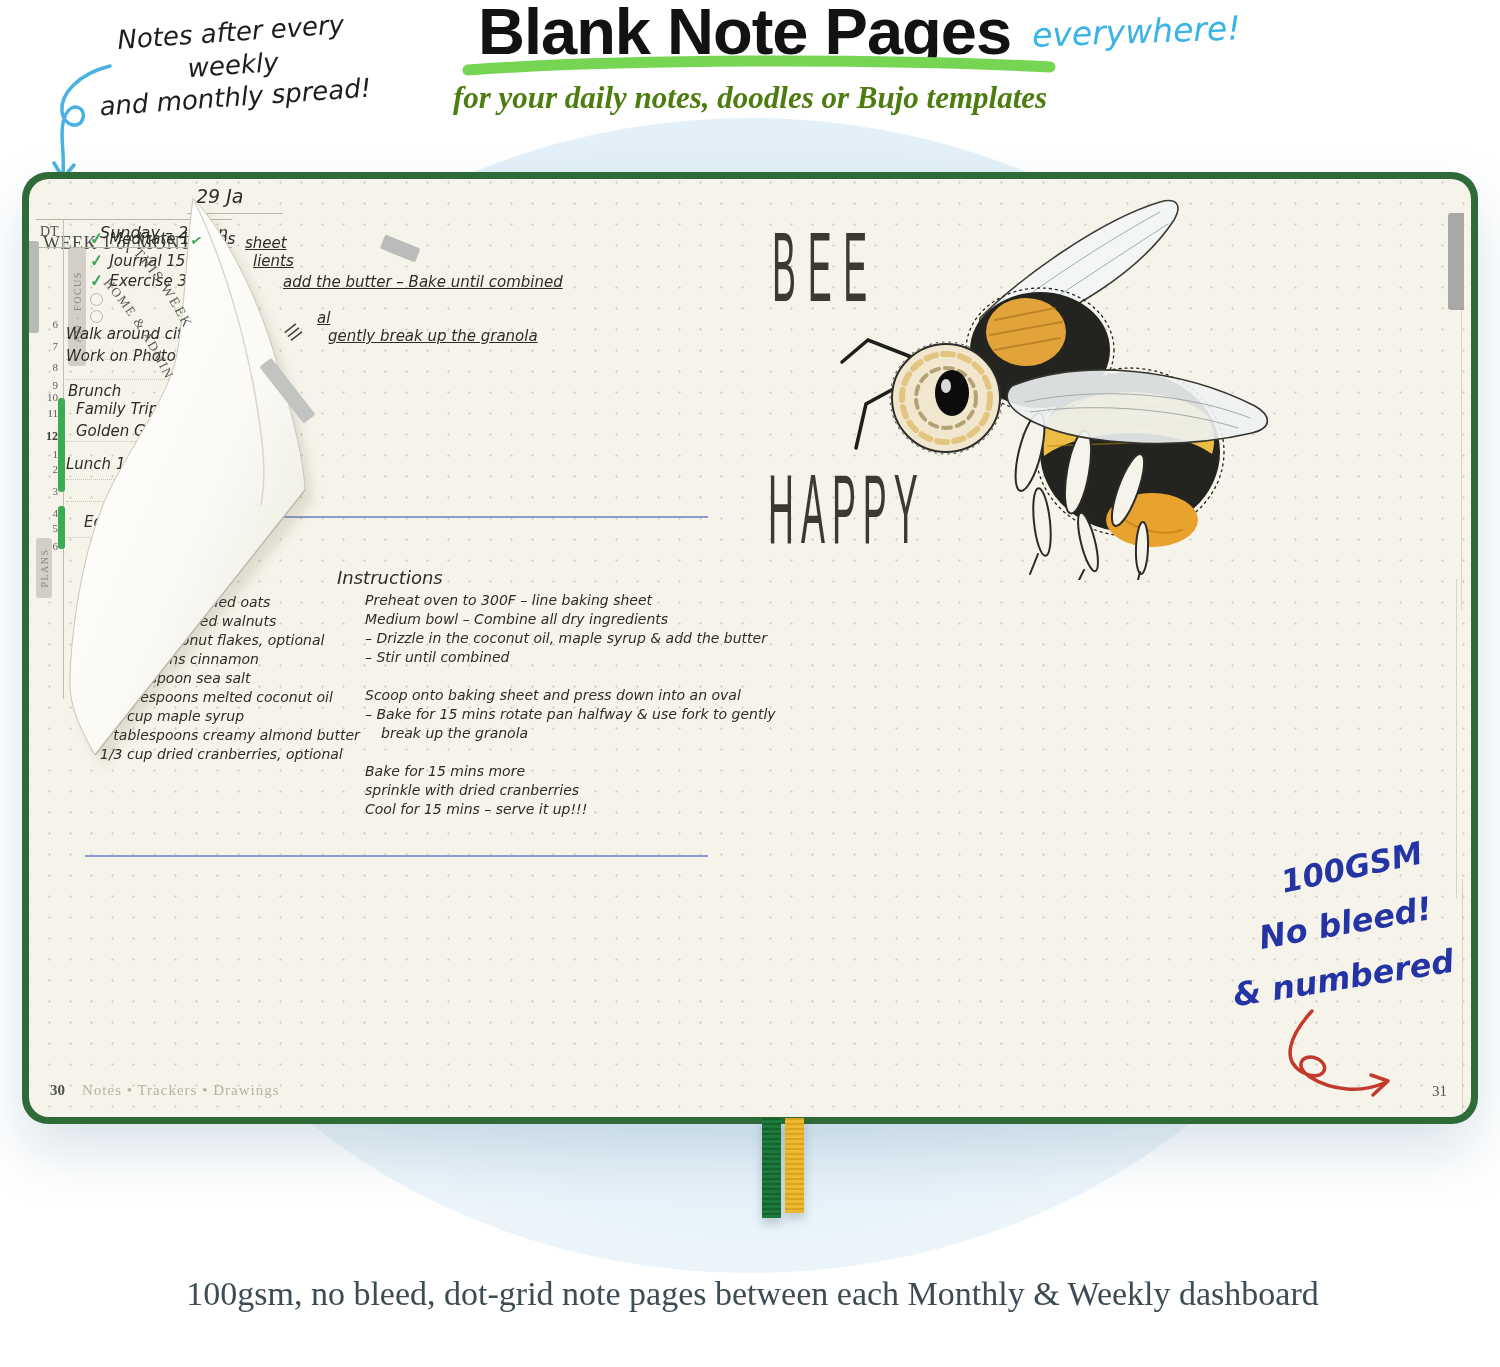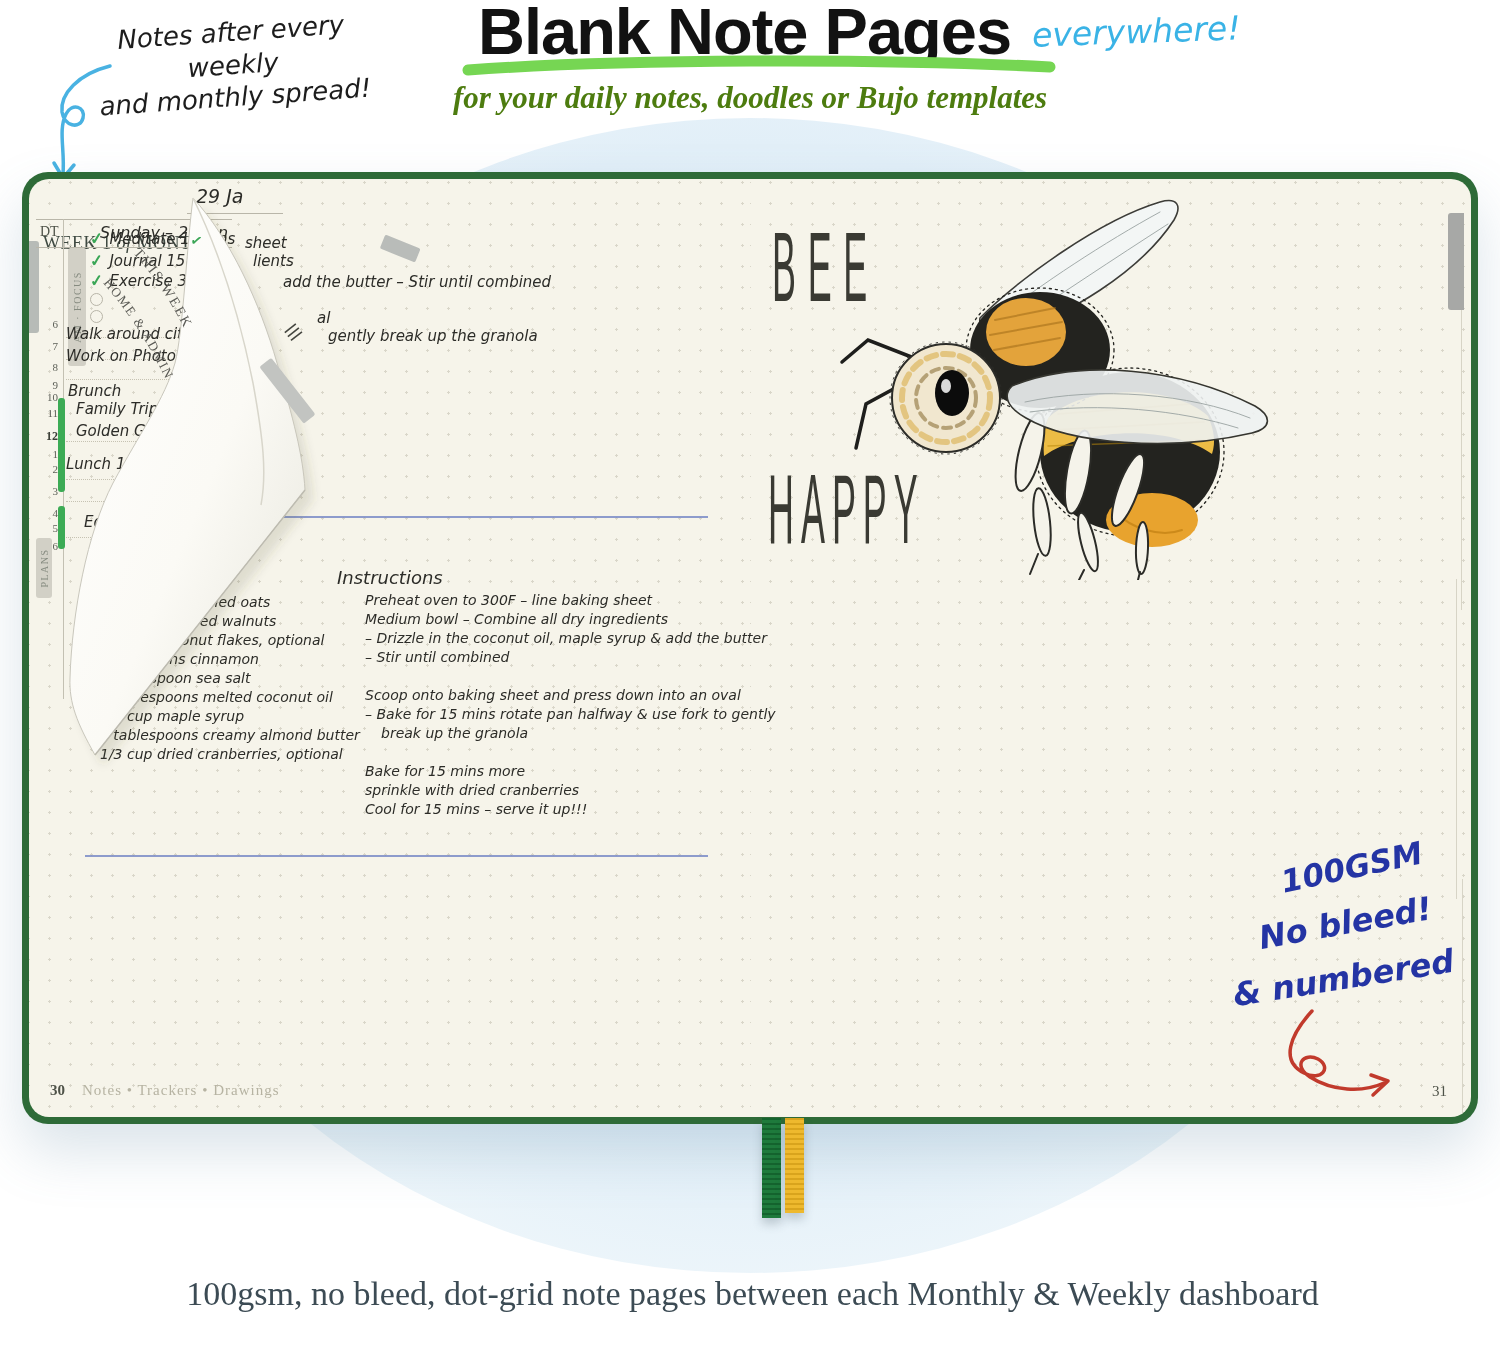--- a/index.html
+++ b/index.html
@@ -56,21 +56,21 @@
     font-family:"Liberation Serif",serif; font-size:10px; letter-spacing:1.5px; color:#868b80; }
   .hour { position:absolute; left:11px; width:18px; text-align:right; font-size:11px;
     color:#5c5f57; font-family:"Liberation Serif",serif; }
   .hour.bold { font-weight:bold; font-size:12px; color:#3c3f38; }
   .gbar { position:absolute; left:29px; width:7px; background:#3cab55; border-radius:3px; }
   .habit { position:absolute; display:flex; align-items:center; gap:6px; }
   .check { color:#3aa656; font-weight:bold; font-size:16px; transform:rotate(-6deg); }
   .circle { width:13px; height:13px; border:1.5px solid #b8b5a8; border-radius:50%;
     position:absolute; left:61px; }
   .entry { position:absolute; font-size:15px; }
-  .peek { position:absolute; font-size:15px; }
+  .peek { position:absolute; font-size:15px;text-decoration:underline; }
 
   
   .rec-title { font-size:21px; }
   .rec-head { font-size:18px; }
   .rec-list { font-size:14px; line-height:19px; white-space:nowrap; }
   .rec-list .ind { padding-left:16px; }
   .gap { height:19px; }
 
   
   .pgnum { font-size:15px; color:#4e5248;text-align:right; }
@@ -190,21 +190,21 @@
       <div class="entry hand" style="left:37px;top:146px;">Walk around city</div>
       <div class="entry hand" style="left:37px;top:168px;">Work on Photo edit</div>
       <div class="entry hand" style="left:39px;top:203px;">Brunch</div>
       <div class="entry hand" style="left:47px;top:221px;">Family Trip</div>
       <div class="entry hand" style="left:47px;top:243px;">Golden Gat</div>
       <div class="entry hand" style="left:37px;top:276px;">Lunch 1p</div>
       <div class="entry hand" style="left:55px;top:334px;">Edi</div>
 
       <div class="peek hand" style="left:216px;top:55px;">sheet</div>
       <div class="peek hand" style="left:224px;top:73px;">lients</div>
-      <div class="peek hand" style="left:254px;top:94px;">add the butter – Stir until combined</div>
+      <div class="peek hand" style="left:254px;top:94px;">add the butter – Bake until combined</div>
       <div class="peek hand" style="left:288px;top:130px;">al</div>
       <div class="peek hand" style="left:299px;top:148px;">gently break up the granola</div>
 
       <div class="blueline" style="left:121px;top:337px;width:558px;"></div>
       <div class="blueline" style="left:56px;top:676px;width:623px;"></div>
 
       <div class="abs hand rec-title" style="left:104px;top:352px;">ranola Ever!</div>
       <div class="abs hand rec-head" style="left:63px;top:392px;">gredients</div>
       <div class="abs hand rec-list" style="left:71px;top:414px;">
         <div>2 cups whole rolled oats</div>

